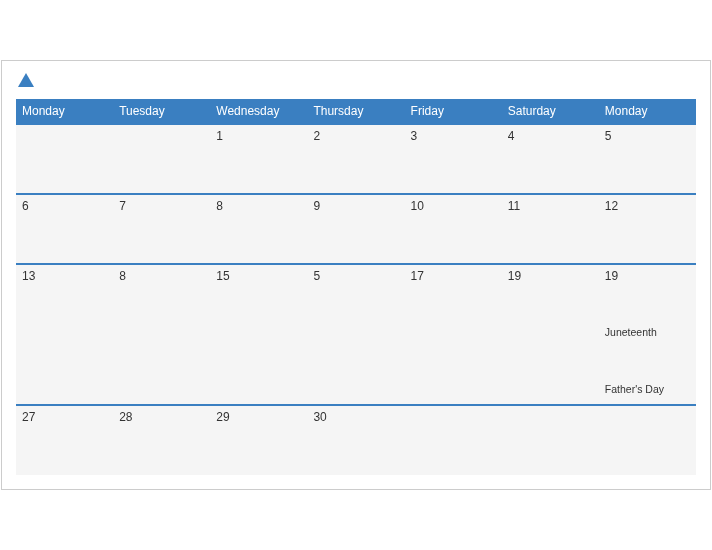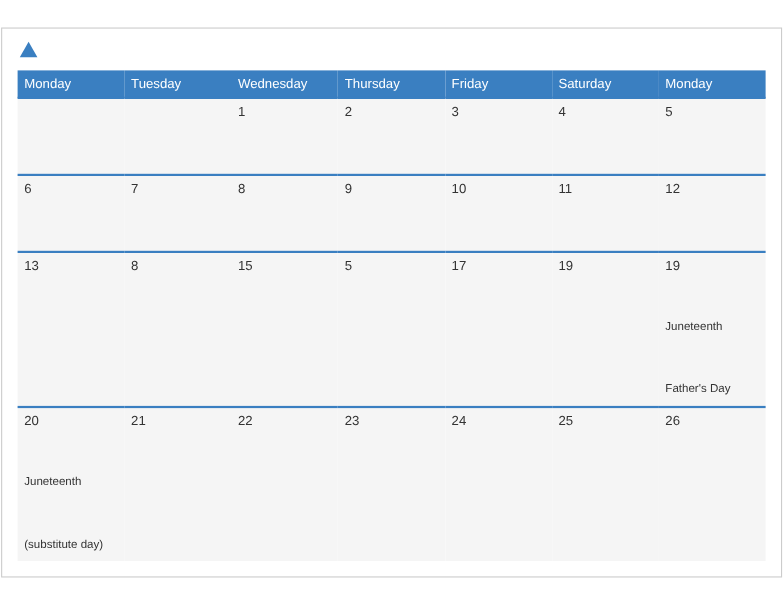--- a/index.html
+++ b/index.html
@@ -202,38 +202,30 @@
             <span class="cell-date">19</span>
           </td>
           <td>
             <span class="cell-date">19</span>
             <span class="cell-event">Juneteenth</span>
             <span class="cell-event">Father's Day</span>
           </td>
         </tr>
         <tr>
           <td>
-            <span class="cell-date">20</span>
-            <span class="cell-event">Juneteenth</span>
-            <span class="cell-event">(substitute day)</span>
-          </td>
-          <td>
-            <span class="cell-date">21</span>
-          </td>
-          <td>
-            <span class="cell-date">22</span>
-          </td>
-          <td>
-            <span class="cell-date">23</span>
-          </td>
-          <td>
-            <span class="cell-date">24</span>
-          </td>
-          <td>
-            <span class="cell-date">25</span>
-          </td>
-          <td>
-            <span class="cell-date">26</span>
-          </td>
+            <span class="cell-date">27</span>
+          </td>
+          <td>
+            <span class="cell-date">28</span>
+          </td>
+          <td>
+            <span class="cell-date">29</span>
+          </td>
+          <td>
+            <span class="cell-date">30</span>
+          </td>
+          <td class="empty-cell"></td>
+          <td class="empty-cell"></td>
+          <td class="empty-cell"></td>
         </tr>
       </tbody>
   </table>
 </div>
 
 </body></html>

